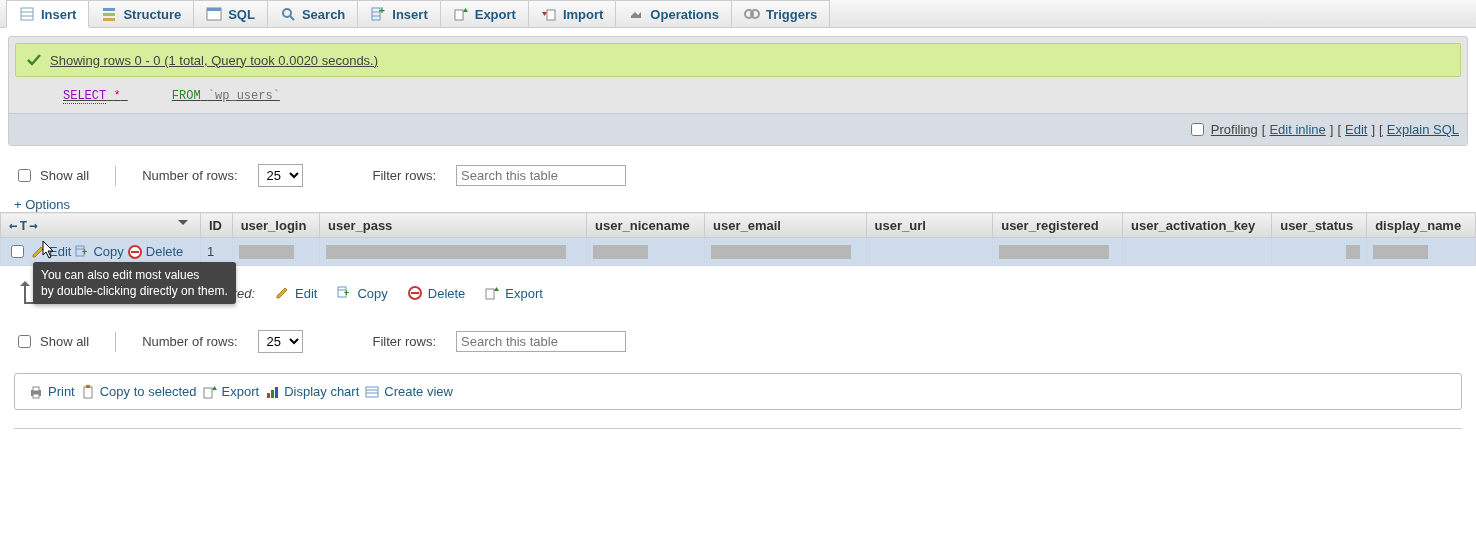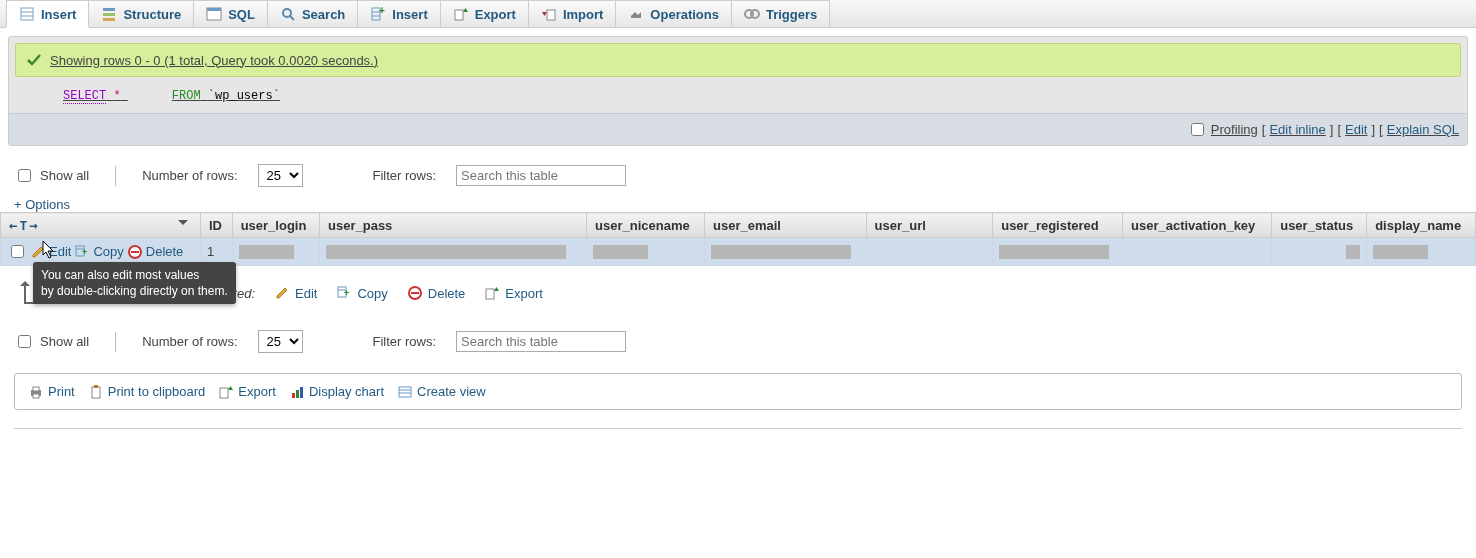--- a/index.html
+++ b/index.html
@@ -62,21 +62,21 @@
     border-radius: 2px;
   }
   .sqlbox {
     padding: 6px 10px 10px 10px;
     font-family: "Courier New", monospace;
     font-size: 12px;
     background: #e6e6e6;
   }
   .sqlbox .kw { color: #9a00c7; border-bottom: 1px dotted #9a00c7; margin-left: 44px; }
   .sqlbox .star { color: #c70076; }
-  .sqlbox .ident { color: #000000; }
+  .sqlbox .ident { color: #737373; }
   .rightbar {
     display: flex;
     justify-content: flex-end;
     align-items: center;
     gap: 4px;
     padding: 6px 8px;
     background: #d7dde2;
     border-top: 1px solid #c2cbd2;
     font-size: 13px;
   }
@@ -210,21 +210,21 @@
     background: linear-gradient(#f5f5f5, #e2e2e2);
     border:1px solid #bbb;
     padding: 4px 10px;
     font-weight: bold;
     border-radius: 3px;
     margin-left: 8px;
   }
   .resultops {
     display:flex;
     align-items:center;
-    gap:14px;
+    gap:6px;
     padding: 10px 14px;
   }
   .resultops .group { display:flex; align-items:center; gap:5px; }
 
   hr {
     margin: 18px 14px 0 14px;
     border: none;
     border-top: 1px solid #ccc;
   }
 
@@ -547,21 +547,21 @@
       </span>
       <span>Print</span>
     </a>
     <a class="group">
       <span>
         <svg width="14" height="14">
             <rect x="3" y="2" width="8" height="11" fill="#fff" stroke="#888"></rect>
             <rect x="5" y="0" width="4" height="3" fill="#b07d24"></rect>
           </svg>
       </span>
-      <span>Print to clipboard</span>
+      <span>Copy to selected</span>
     </a>
     <a class="group">
       <span>
         <svg width="14" height="14">
             <rect x="1" y="3" width="8" height="10" fill="#fff" stroke="#888"></rect>
             <path d="M9 5 L14 5 L11.5 1 Z" fill="#2a8a2a"></path>
           </svg>
       </span>
       <span>Export</span>
     </a>

